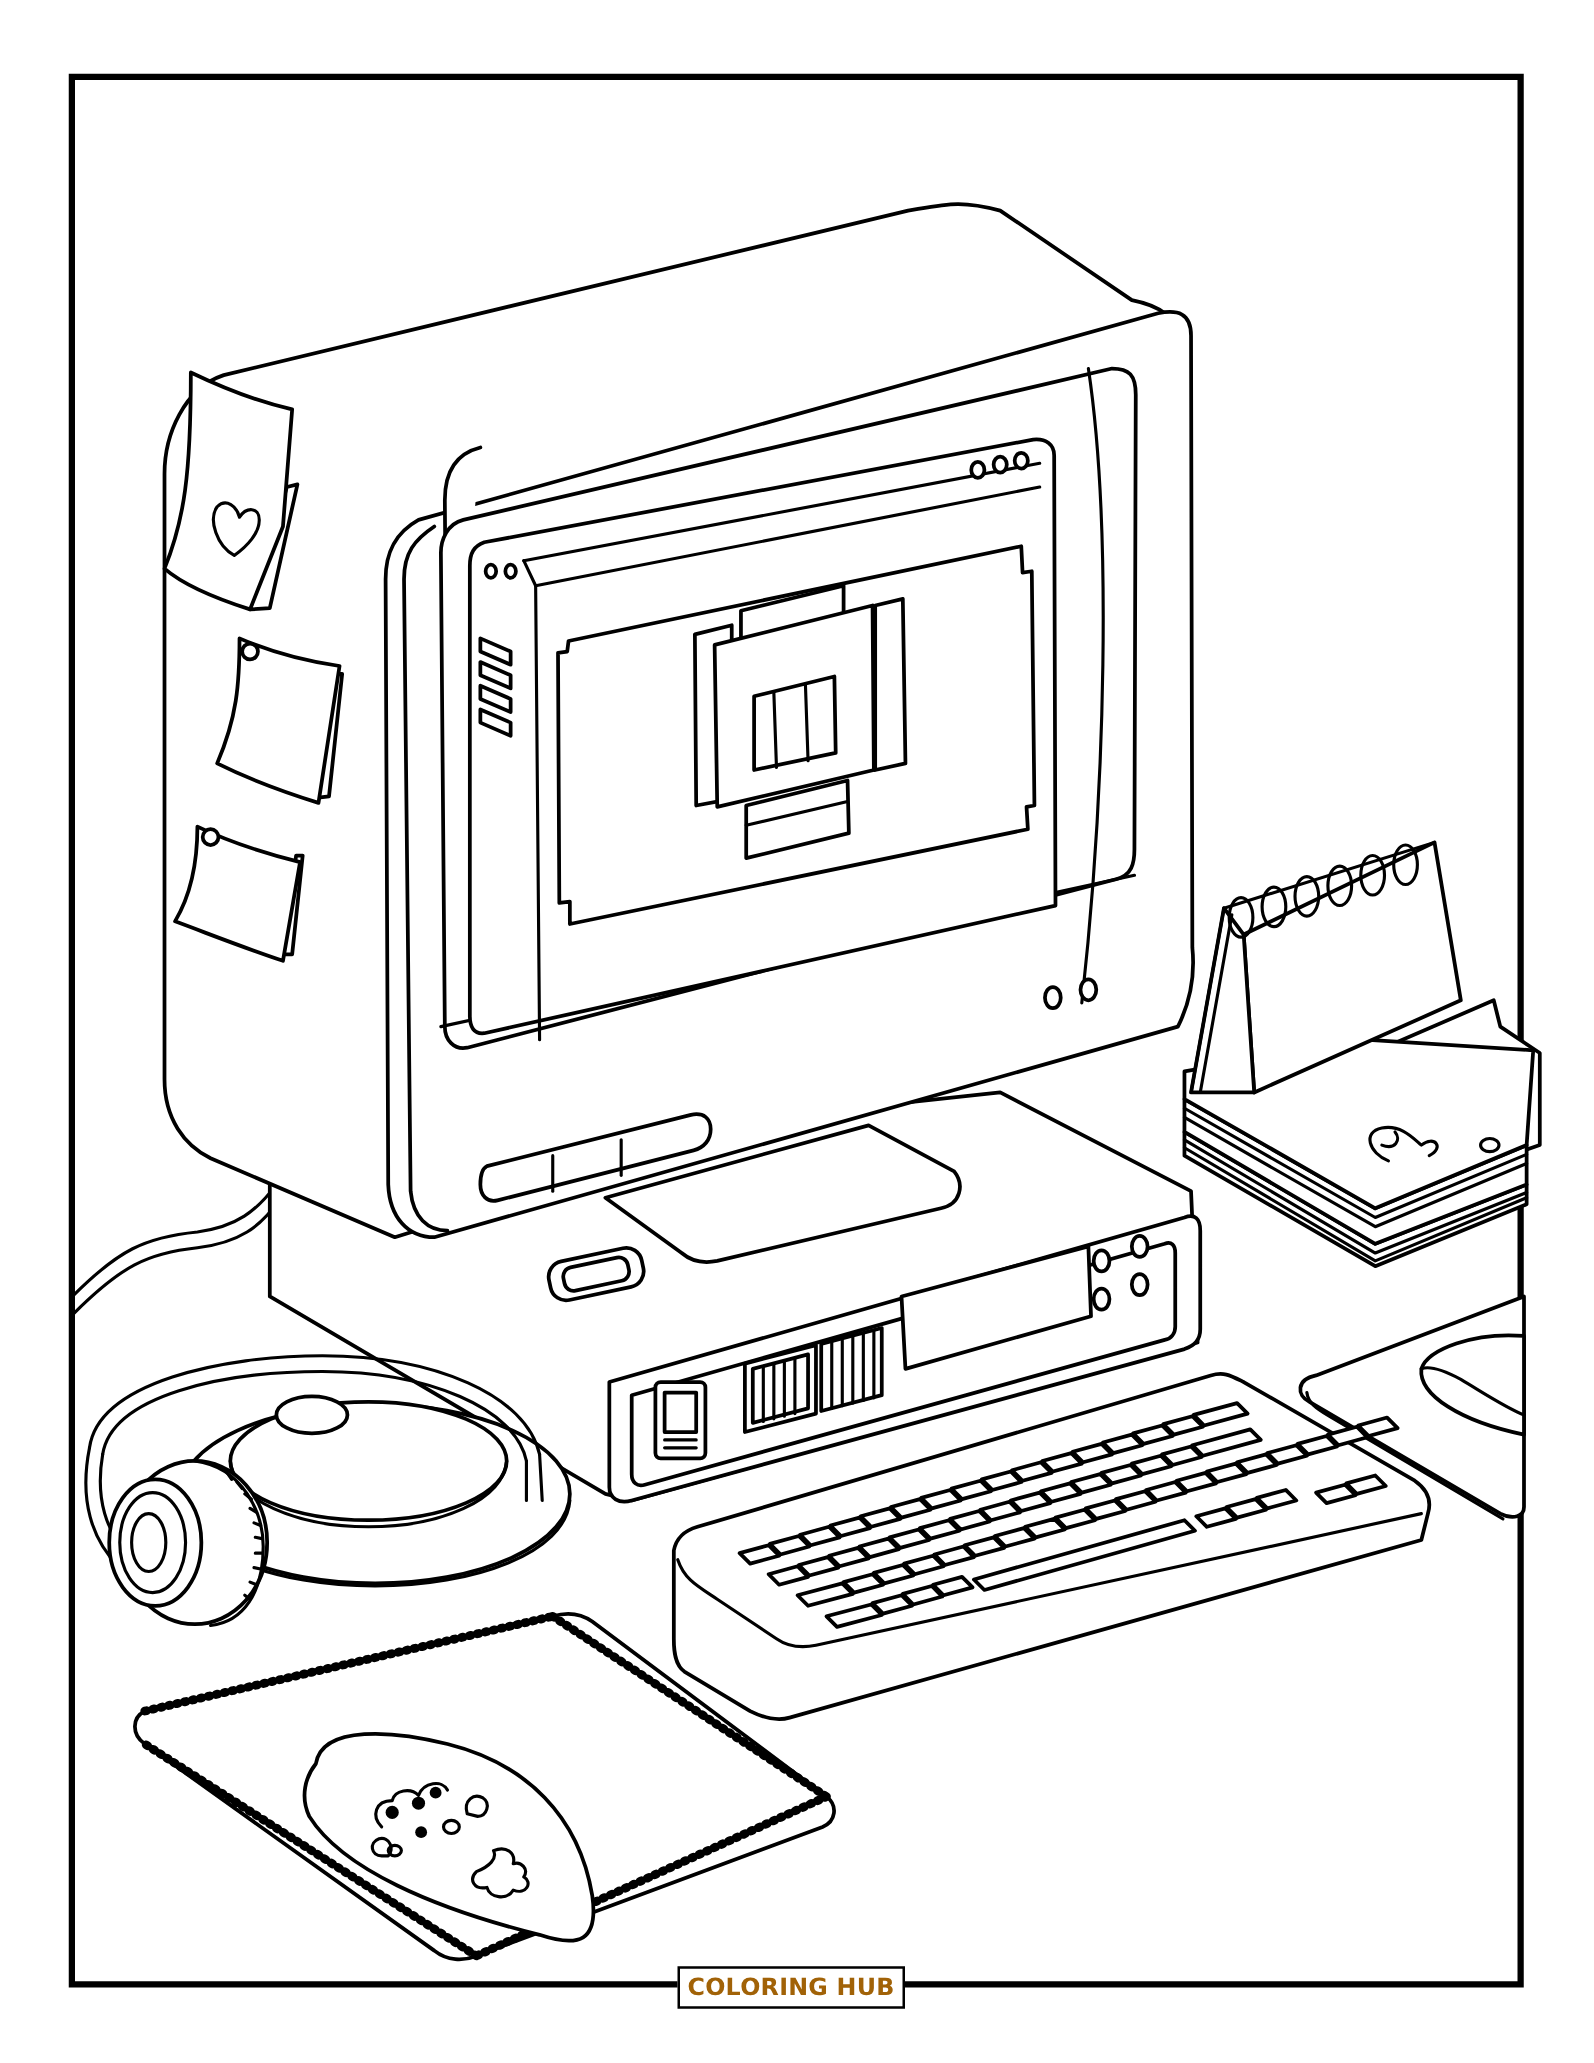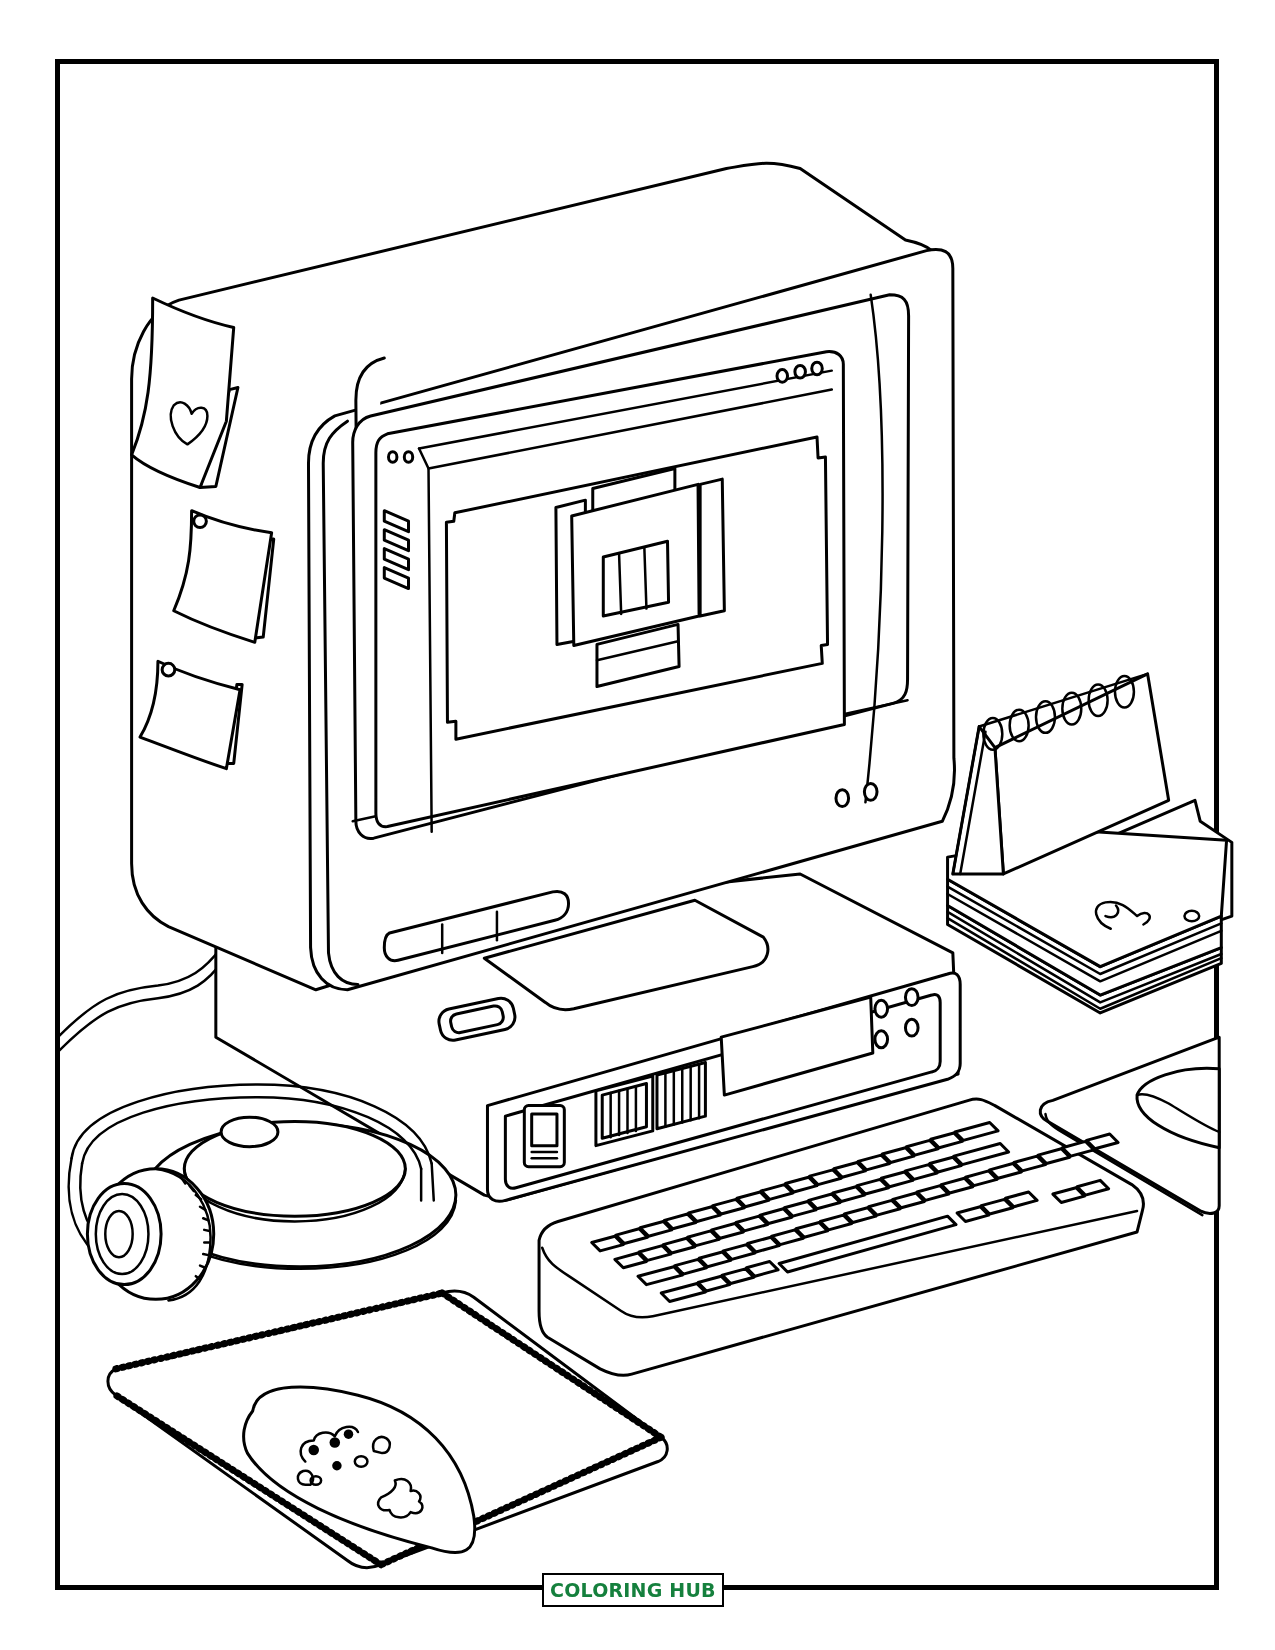--- a/index.html
+++ b/index.html
@@ -4,21 +4,21 @@
 <style>
   html,body{margin:0;padding:0;background:#ffffff;}
   body{width:1275px;height:1650px;position:relative;overflow:hidden;font-family:"DejaVu Sans",sans-serif;}
   #page-frame{position:absolute;left:55px;top:59px;width:1164px;height:1531px;border:5px solid #000;box-sizing:border-box;}
   #art{position:absolute;left:0;top:0;width:1275px;height:1650px;}
   #art *{vector-effect:non-scaling-stroke;}
   .ln{fill:#fff;stroke:#000;stroke-width:3;stroke-linejoin:round;stroke-linecap:round;}
   .ln2{fill:none;stroke:#000;stroke-width:2.5;stroke-linejoin:round;stroke-linecap:round;}
   .dot{fill:#000;stroke:none;}
   #logo{position:absolute;left:542px;top:1573px;height:30px;padding:0 6px;background:#fff;border:2px solid #000;
-        display:flex;align-items:center;font-family:"DejaVu Sans",sans-serif;font-weight:bold;font-size:19px;color:#15803d;letter-spacing:0.2px;}
+        display:flex;align-items:center;font-family:"DejaVu Sans",sans-serif;font-weight:bold;font-size:19px;color:#a16207;letter-spacing:0.2px;}
 </style>
 </head>
 <body>
 
 <div id="page-frame"></div>
 
 <svg id="art" viewBox="0 0 1211 1567" preserveAspectRatio="none" xmlns="http://www.w3.org/2000/svg">
 
   <g>
     <path class="ln2" d="M56,984 C90,950 110,940 150,936 C180,932 195,920 210,900"></path>

